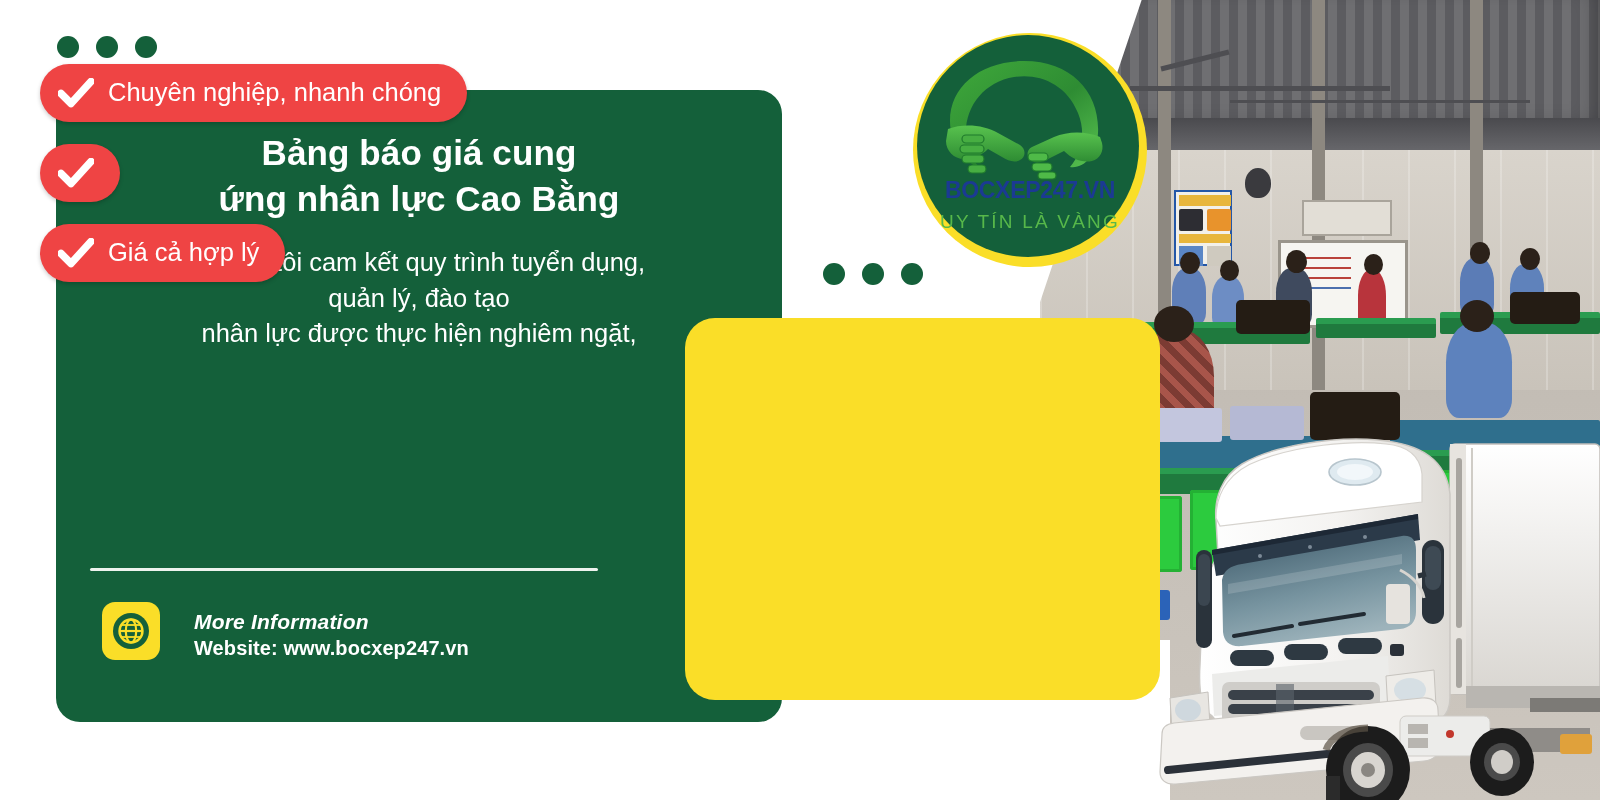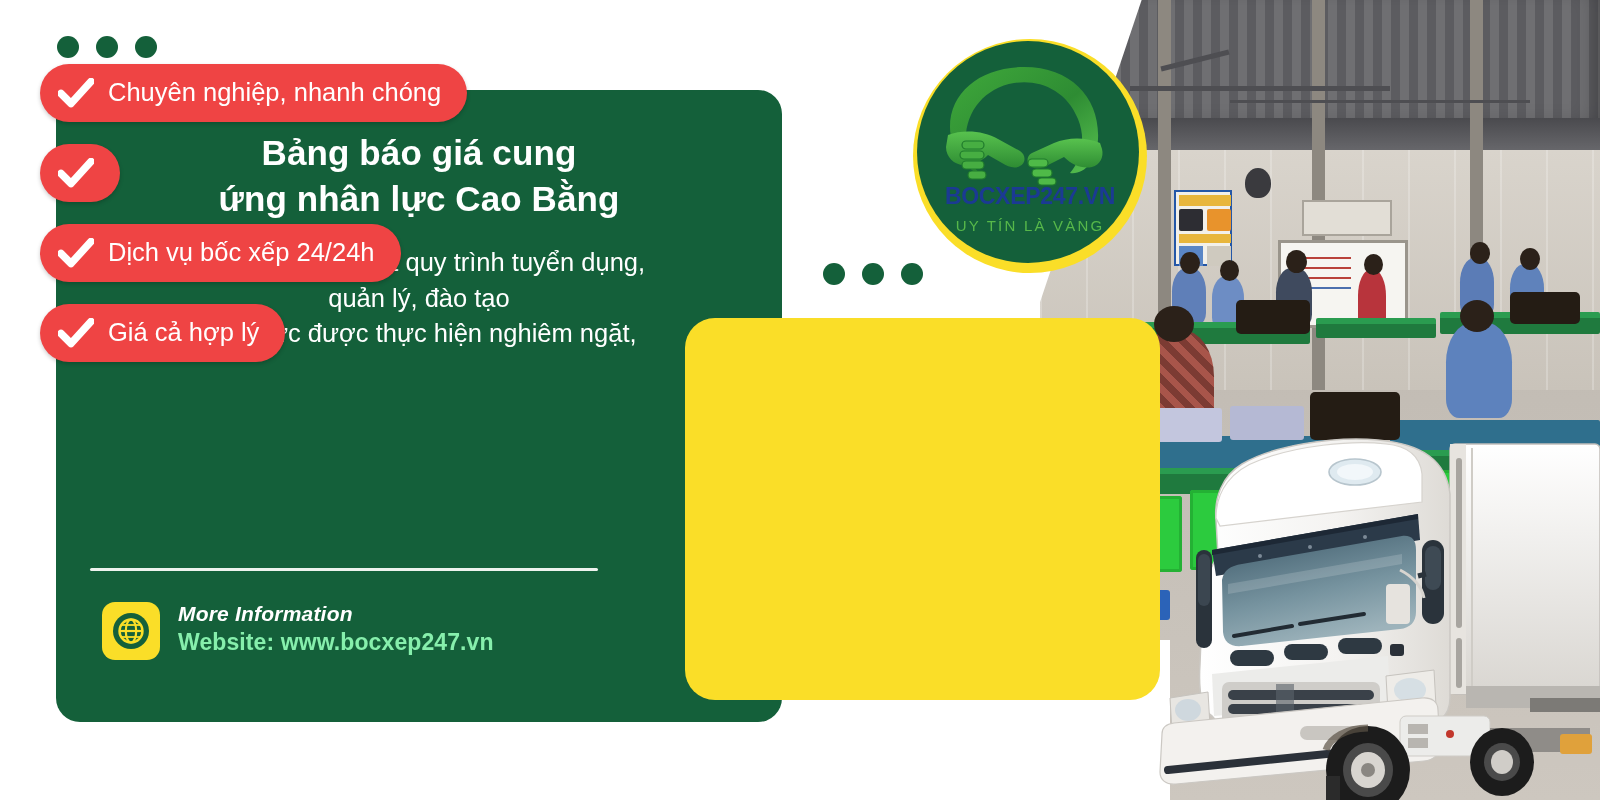--- a/index.html
+++ b/index.html
@@ -156,36 +156,36 @@
     padding:0 40px;
   }
   .card-rule {
     position:absolute; left:34px; top:478px;
     width:508px; height:3px;
     background:#eef3ee;
     border-radius:2px;
   }
   .info-row {
     position:absolute; left:34px; top:512px;
-    display:flex; align-items:flex-start; gap:18px;padding-left:12px;
+    display:flex; align-items:flex-end; gap:34px;padding-left:12px;
   }
   .globe-box {
     width:58px; height:58px;
     background:#FADE28;
     border-radius:13px;
     display:flex; align-items:center; justify-content:center;
     flex:0 0 auto;
   }
   .info-texts { display:flex; flex-direction:column; gap:3px; }
   .info-more {
     color:#ffffff; font-size:21px; font-style:italic; font-weight:bold;
     letter-spacing:.2px;
   }
   .info-web {
-    color:#86efac; font-size:23px; font-weight:bold; letter-spacing:.1px;
+    color:#ffffff; font-size:20px; font-weight:bold; letter-spacing:.1px;
   }
 
   
   .dots { position:absolute; display:flex; gap:17px; z-index:8; }
   .dots .dot { width:22px; height:22px; border-radius:50%; background:#14603a; }
   .dots-tl { left:57px; top:36px; }
   .dots-mid { left:823px; top:263px; }
 
   
   .yellow-panel {
@@ -217,21 +217,21 @@
     color:#ffffff;
     font-size:25.5px;
     font-weight:400;
     white-space:nowrap;
     line-height:1;
   }
 
   
   .logo {
     position:absolute;
-    left:913px; top:39px;
+    left:913px; top:33px;
     width:234px; height:234px;
     z-index:14;
   }
   .logo-ring {
     position:absolute; inset:0;
     border-radius:50%;
     background:#FADE28;
   }
   .logo-disc {
     position:absolute; left:4px; top:2px;
@@ -244,21 +244,21 @@
     text-align:center;
     color:#1b3a93;
     font-size:23px;
     font-weight:bold;
     letter-spacing:-.3px;
   }
   .logo-sub {
     position:absolute; left:0; top:178px; width:100%;
     text-align:center;
     color:#57b84a;
-    font-size:15px;
+    font-size:19px;
     letter-spacing:2.2px;
   }
   .logo-mark { position:absolute; left:27px; top:22px; width:168px; height:128px; }
 </style>
 </head>
 <body>
 
 <div class="banner">
 
   <div class="photo-wrap">
@@ -388,28 +388,20 @@
         </svg>
       </span>
       <span class="check-label">Chuyên nghiệp, nhanh chóng</span>
     </div>
     <div class="check-pill">
       <span class="check-mark">
         <svg width="36" height="30" viewBox="0 0 36 30">
           <path d="M3 15.5 L13 25.5 L33 3.5" fill="none" stroke="#ffffff" stroke-width="7.5" stroke-linecap="round" stroke-linejoin="round"></path>
         </svg>
       </span>
-    </div>
-    <div class="check-pill">
-      <span class="check-mark">
-        <svg width="36" height="30" viewBox="0 0 36 30">
-          <path d="M3 15.5 L13 25.5 L33 3.5" fill="none" stroke="#ffffff" stroke-width="7.5" stroke-linecap="round" stroke-linejoin="round"></path>
-        </svg>
-      </span>
-      <span class="check-label">Dịch vụ bốc xếp 24/24h</span>
     </div>
     <div class="check-pill">
       <span class="check-mark">
         <svg width="36" height="30" viewBox="0 0 36 30">
           <path d="M3 15.5 L13 25.5 L33 3.5" fill="none" stroke="#ffffff" stroke-width="7.5" stroke-linecap="round" stroke-linejoin="round"></path>
         </svg>
       </span>
       <span class="check-label">Giá cả hợp lý</span>
     </div>
   </div>

